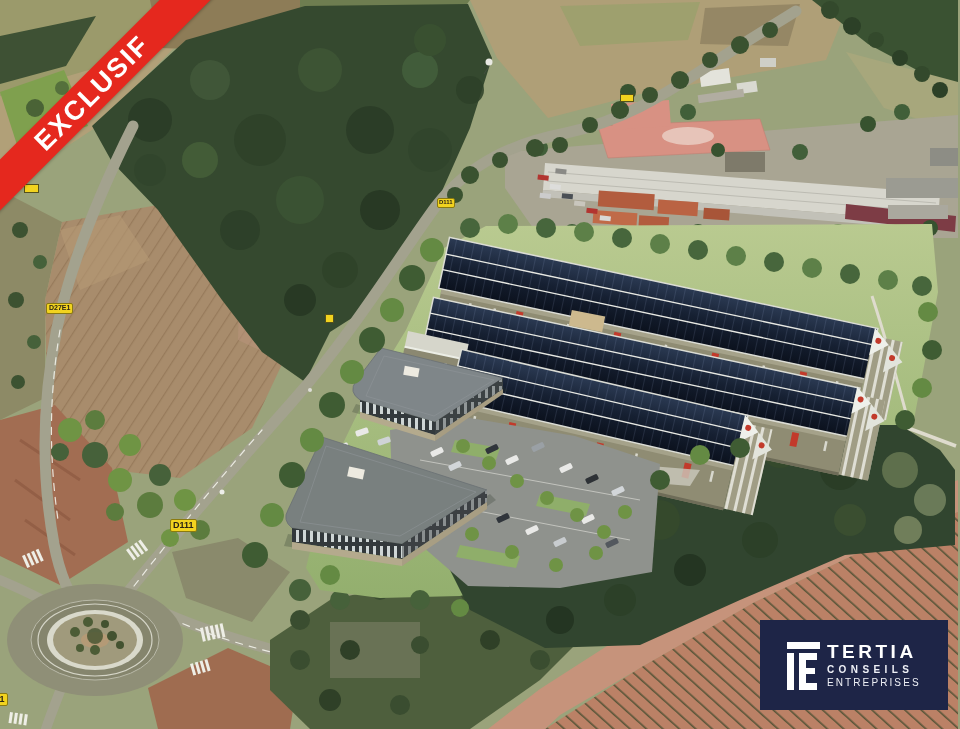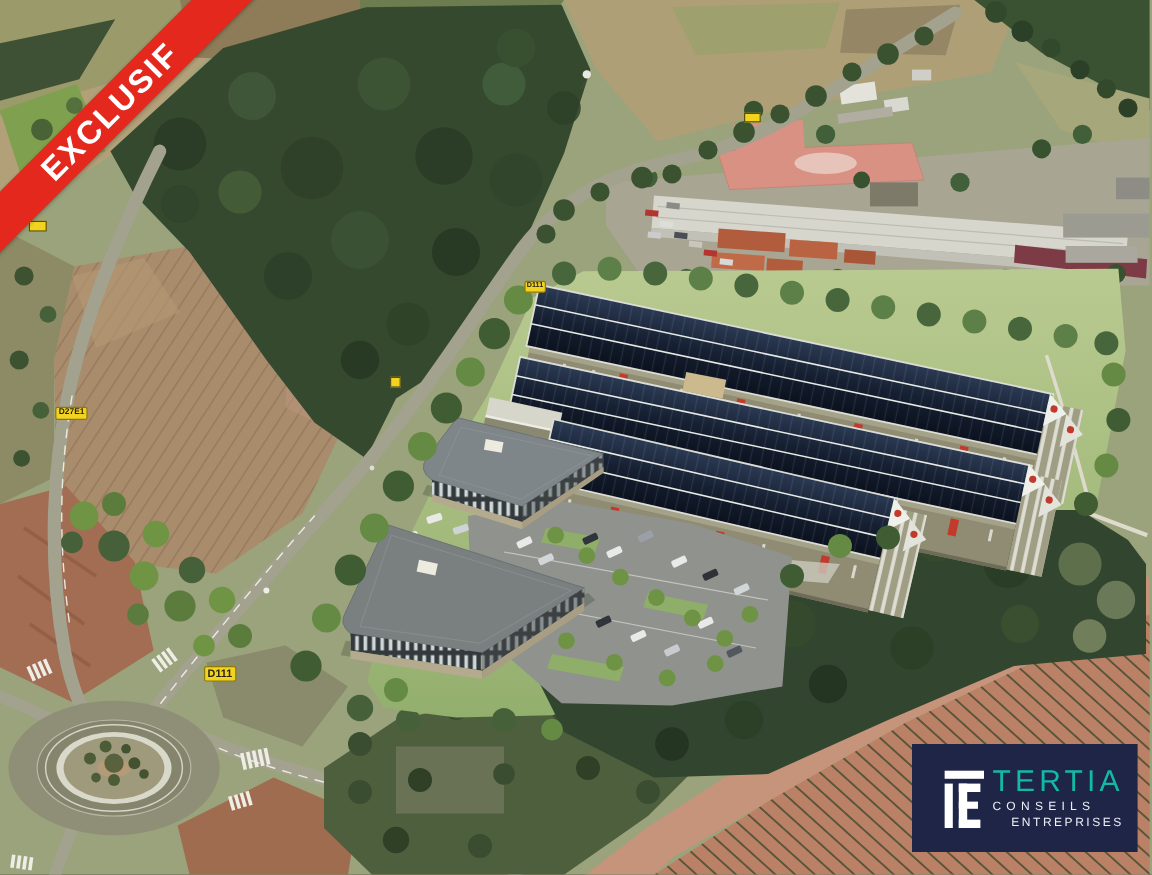--- a/index.html
+++ b/index.html
@@ -9,37 +9,37 @@
 
   
   #ribbon{position:absolute;left:-78px;top:75px;width:340px;height:36px;
           transform:rotate(-45deg);display:flex;align-items:center;justify-content:center;
           z-index:5;box-shadow:0 1px 3px rgba(0,0,0,.25);}
   #ribbon span{color:#fff;font-weight:bold;font-size:27px;letter-spacing:2px;line-height:1;}
 
   
   .road-label{position:absolute;z-index:4;font-weight:bold;
               border:1px solid #8a7a10;border-radius:2px;padding:0 2px;line-height:1.25;
-              white-space:nowrap;margin-top:36px;}
+              white-space:nowrap;}
   #lbl-d111-upper{left:437px;top:198px;font-size:6px;padding:0 1px;border-width:.5px;}
   #lbl-d111-lower{left:170px;top:519px;font-size:9px;}
   #lbl-d27e1{left:46px;top:303px;font-size:7px;border-width:.5px;}
   #lbl-d27e1-partial{left:-26px;top:693px;font-size:9px;}
   .road-marker{position:absolute;z-index:4;background:#f2d31f;border:1px solid #55511c;}
   #mk-junction{left:325px;top:314px;width:7px;height:7px;border-width:1.5px;}
   #mk-top-road{left:620px;top:94px;width:12px;height:6px;border-width:.5px;}
   #mk-near-ribbon{left:24px;top:184px;width:13px;height:7px;border-width:.5px;}
 
   
   #logo{position:absolute;left:760px;top:620px;width:188px;height:90px;z-index:6;
         display:flex;align-items:center;box-sizing:border-box;padding-left:27px;}
   #logo .mark{width:33px;height:48px;flex:0 0 auto;margin-right:7px;margin-top:2px;}
   #logo .text{display:flex;flex-direction:column;}
-  #logo .brand{color:#14b8a6;font-weight:normal;font-size:25px;letter-spacing:3.5px;line-height:1;}
-  #logo .l2{color:#eef0f6;font-size:10px;letter-spacing:4.4px;line-height:1;margin-top:4px;}
+  #logo .brand{color:#ffffff;font-weight:bold;font-size:19px;letter-spacing:3.5px;line-height:1;}
+  #logo .l2{color:#eef0f6;font-size:10px;letter-spacing:4.4px;line-height:1;margin-top:4px;font-weight:bold;}
   #logo .l3{color:#eef0f6;font-size:10px;letter-spacing:2.1px;line-height:1;margin-top:3px;text-align:right;}
 </style>
 </head>
 <body>
 
 <div id="stage">
 
 <svg id="scene-svg" viewBox="0 0 960 729" xmlns="http://www.w3.org/2000/svg">
   <defs>
     <linearGradient id="lg-solar" x1="0" y1="0" x2="0" y2="1">

